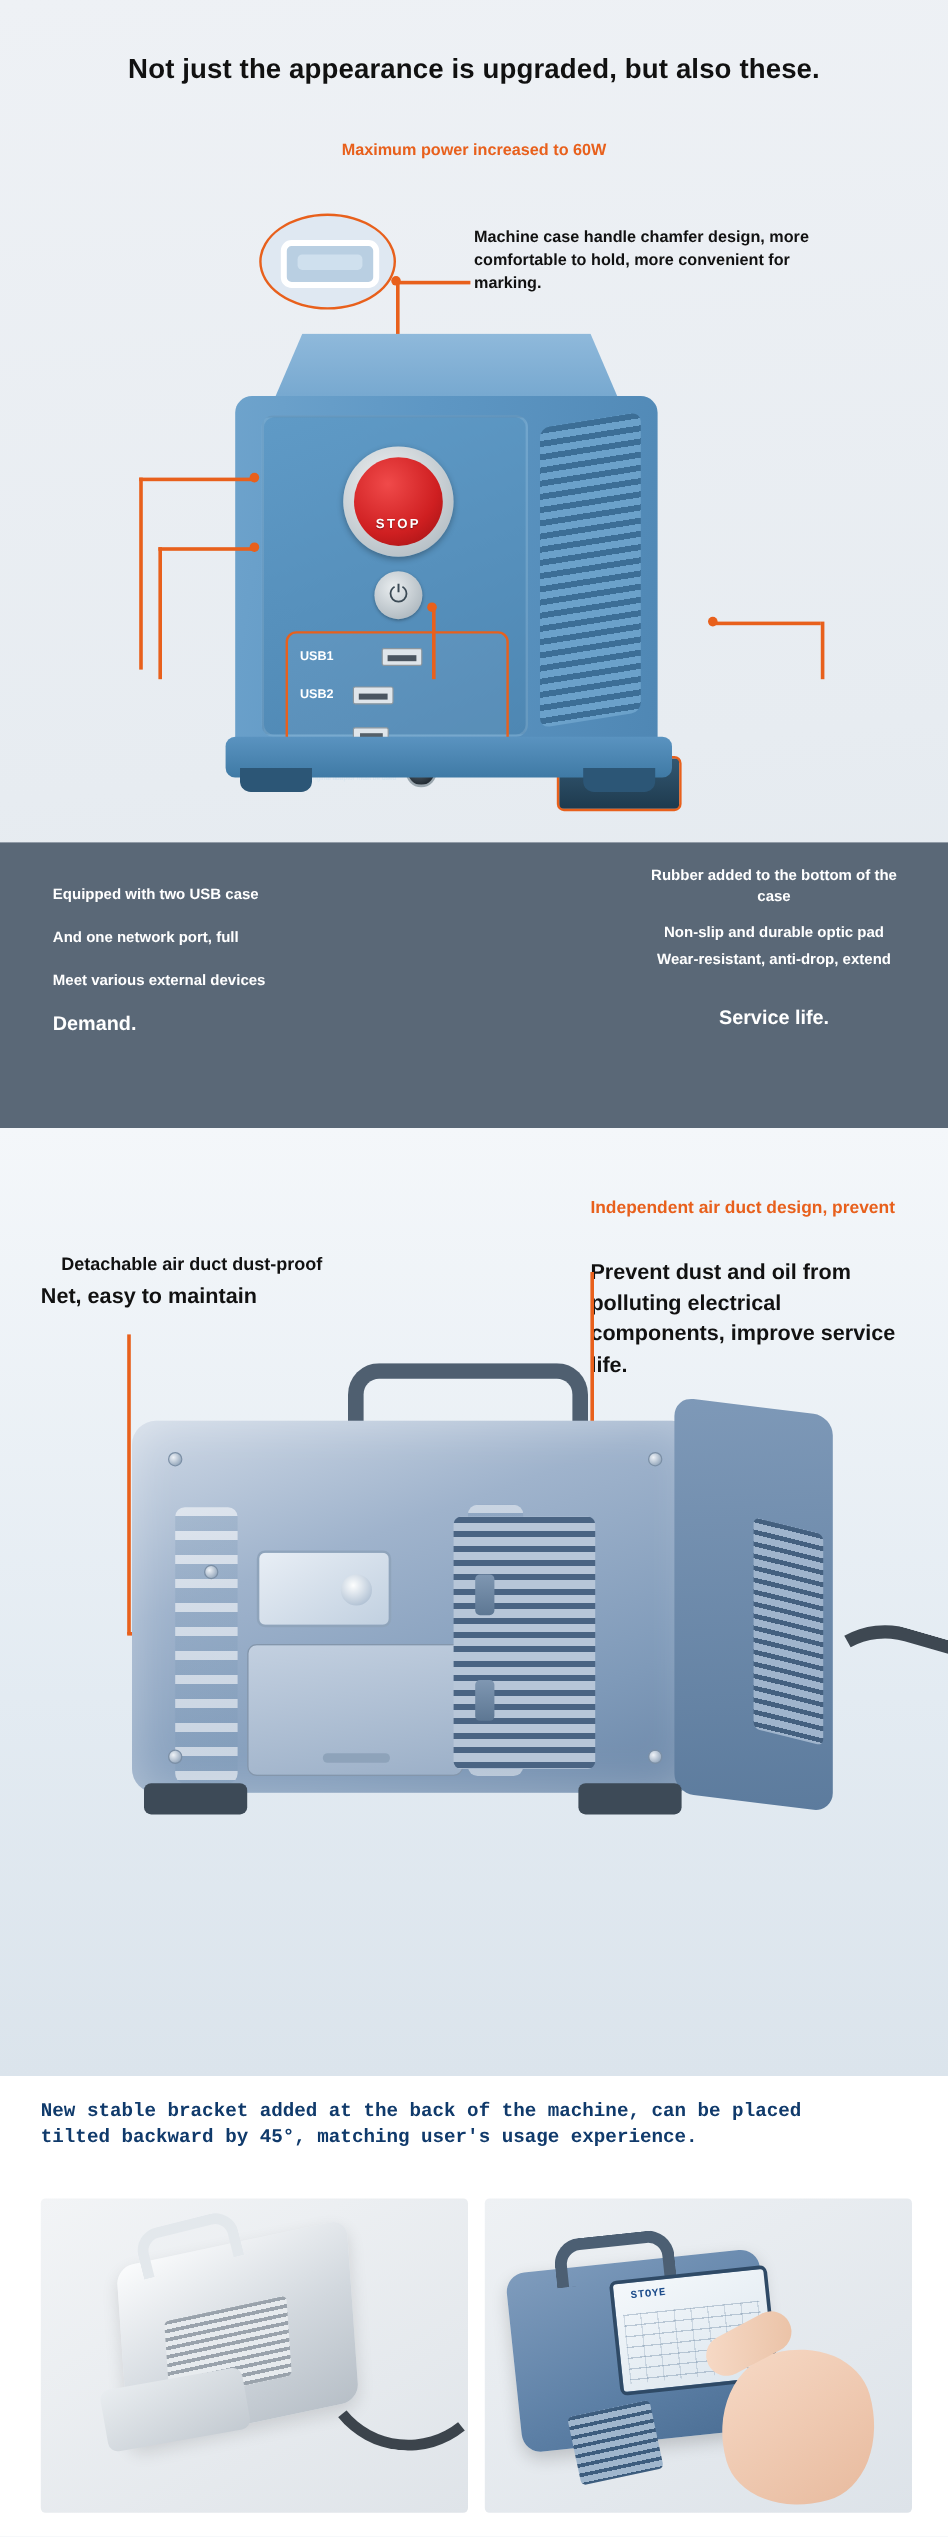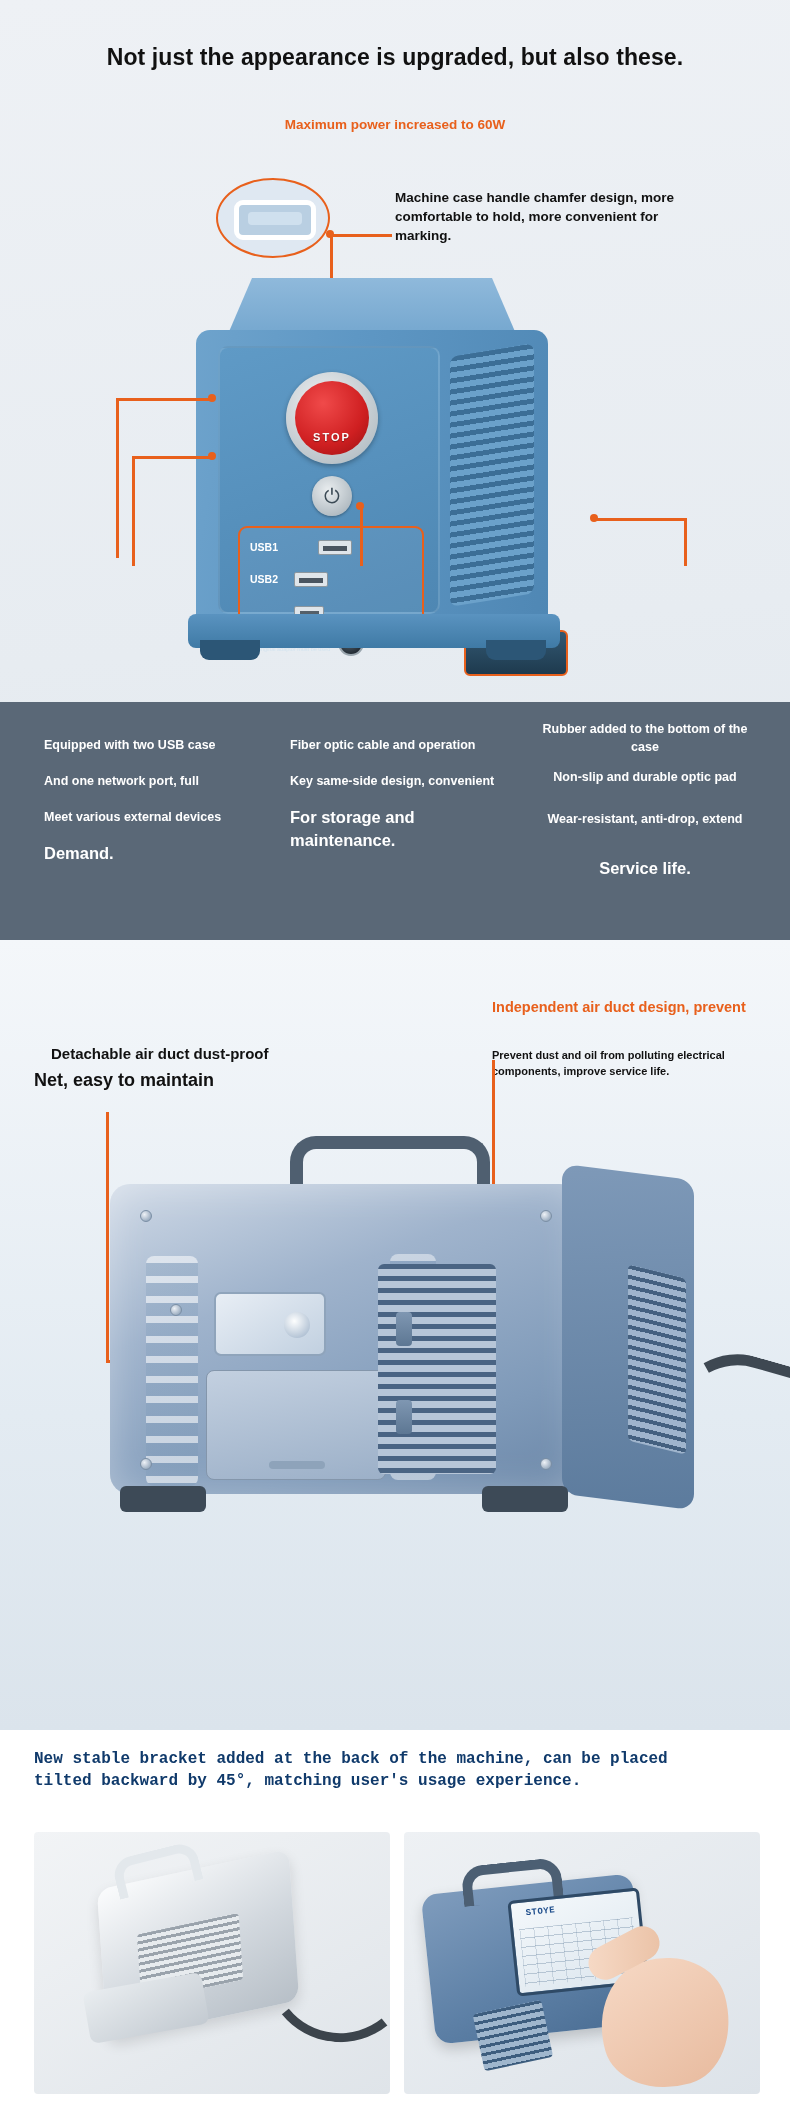--- a/index.html
+++ b/index.html
@@ -287,21 +287,21 @@
   .s2-t2 {
     position: absolute; left: 34px; top: 130px;
     font-size: 18px; font-weight: bold; color: #111;
   }
   .s2-t3 {
     position: absolute; left: 492px; top: 58px; width: 270px;
     font-size: 14.5px; font-weight: bold; color: #e8601c; line-height: 1.34;
   }
   .s2-t4 {
     position: absolute; left: 492px; top: 108px; width: 268px;
-    font-size: 11px; font-weight: bold; color: #111; line-height: 1.42;
+    font-size: 18px; font-weight: bold; color: #111; line-height: 1.42;
   }
 
   
   .m2 { position: absolute; left: 110px; top: 196px; width: 600px; height: 420px; }
   .m2-handle {
     position: absolute; left: 180px; top: 0;
     width: 200px; height: 56px;
     border: 13px solid #4f5f70;
     border-bottom: none;
     border-radius: 26px 26px 0 0;
@@ -602,29 +602,24 @@
     <div class="ln" style="left:684px; top:518px; width:2.5px; height:48px;"></div>
     <div class="dotv" style="left:590px; top:514px;"></div>
 
     <div class="capbar">
       <div class="cap-col" style="left:44px; top:34px; width:200px;">
         <div class="cap-s">Equipped with two USB case</div>
         <div class="cap-s" style="margin-top:18px;">And one network port, full</div>
         <div class="cap-s" style="margin-top:18px;">Meet various external devices</div>
         <div class="cap-l" style="margin-top:16px;">Demand.</div>
       </div>
-      <div class="cap-col" style="left:290px; top:34px; width:220px;">
-        <div class="cap-s">Fiber optic cable and operation</div>
-        <div class="cap-s" style="margin-top:18px;">Key same-side design, convenient</div>
-        <div class="cap-l" style="margin-top:16px;">For storage and maintenance.</div>
-      </div>
       <div class="cap-col" style="left:535px; top:18px; width:220px;text-align:center;">
         <div class="cap-s">Rubber added to the bottom of the case</div>
         <div class="cap-s" style="margin-top:12px;">Non-slip and durable optic pad</div>
-        <div class="cap-s" style="margin-top:24px;">Wear-resistant, anti-drop, extend</div>
+        <div class="cap-s" style="margin-top:4px;">Wear-resistant, anti-drop, extend</div>
         <div class="cap-l" style="margin-top:28px;">Service life.</div>
       </div>
     </div>
   </div>
 
   <div class="sec2">
     <div class="s2-t1">Detachable air duct dust-proof</div>
     <div class="s2-t2">Net, easy to maintain</div>
     <div class="s2-t3">Independent air duct design, prevent</div>
     <div class="s2-t4">Prevent dust and oil from polluting electrical components, improve service life.</div>

